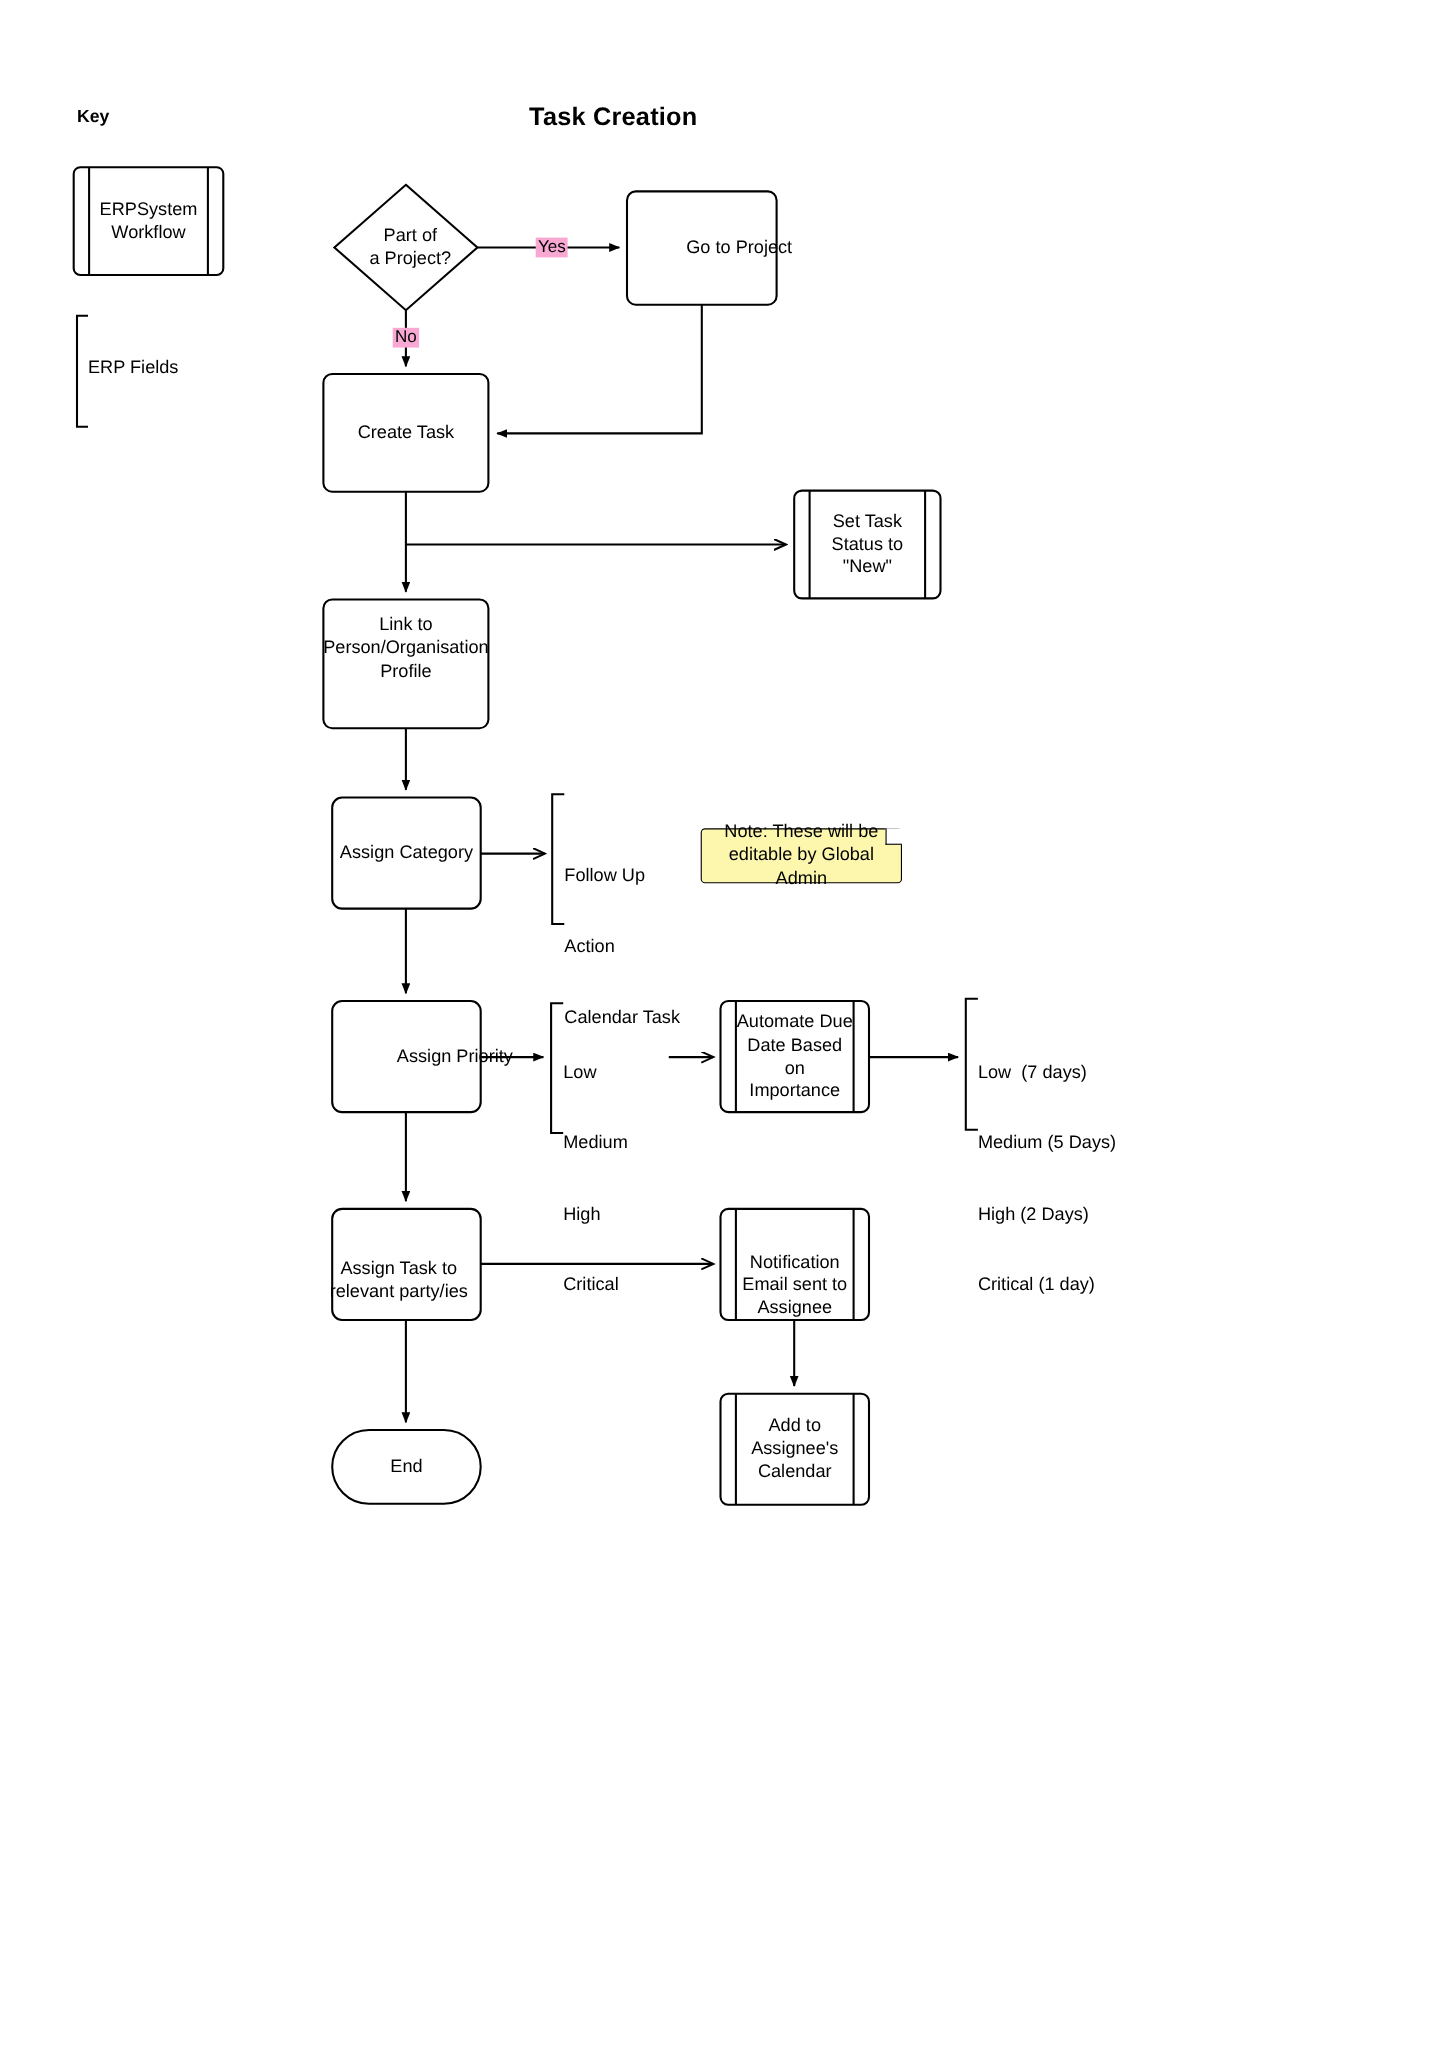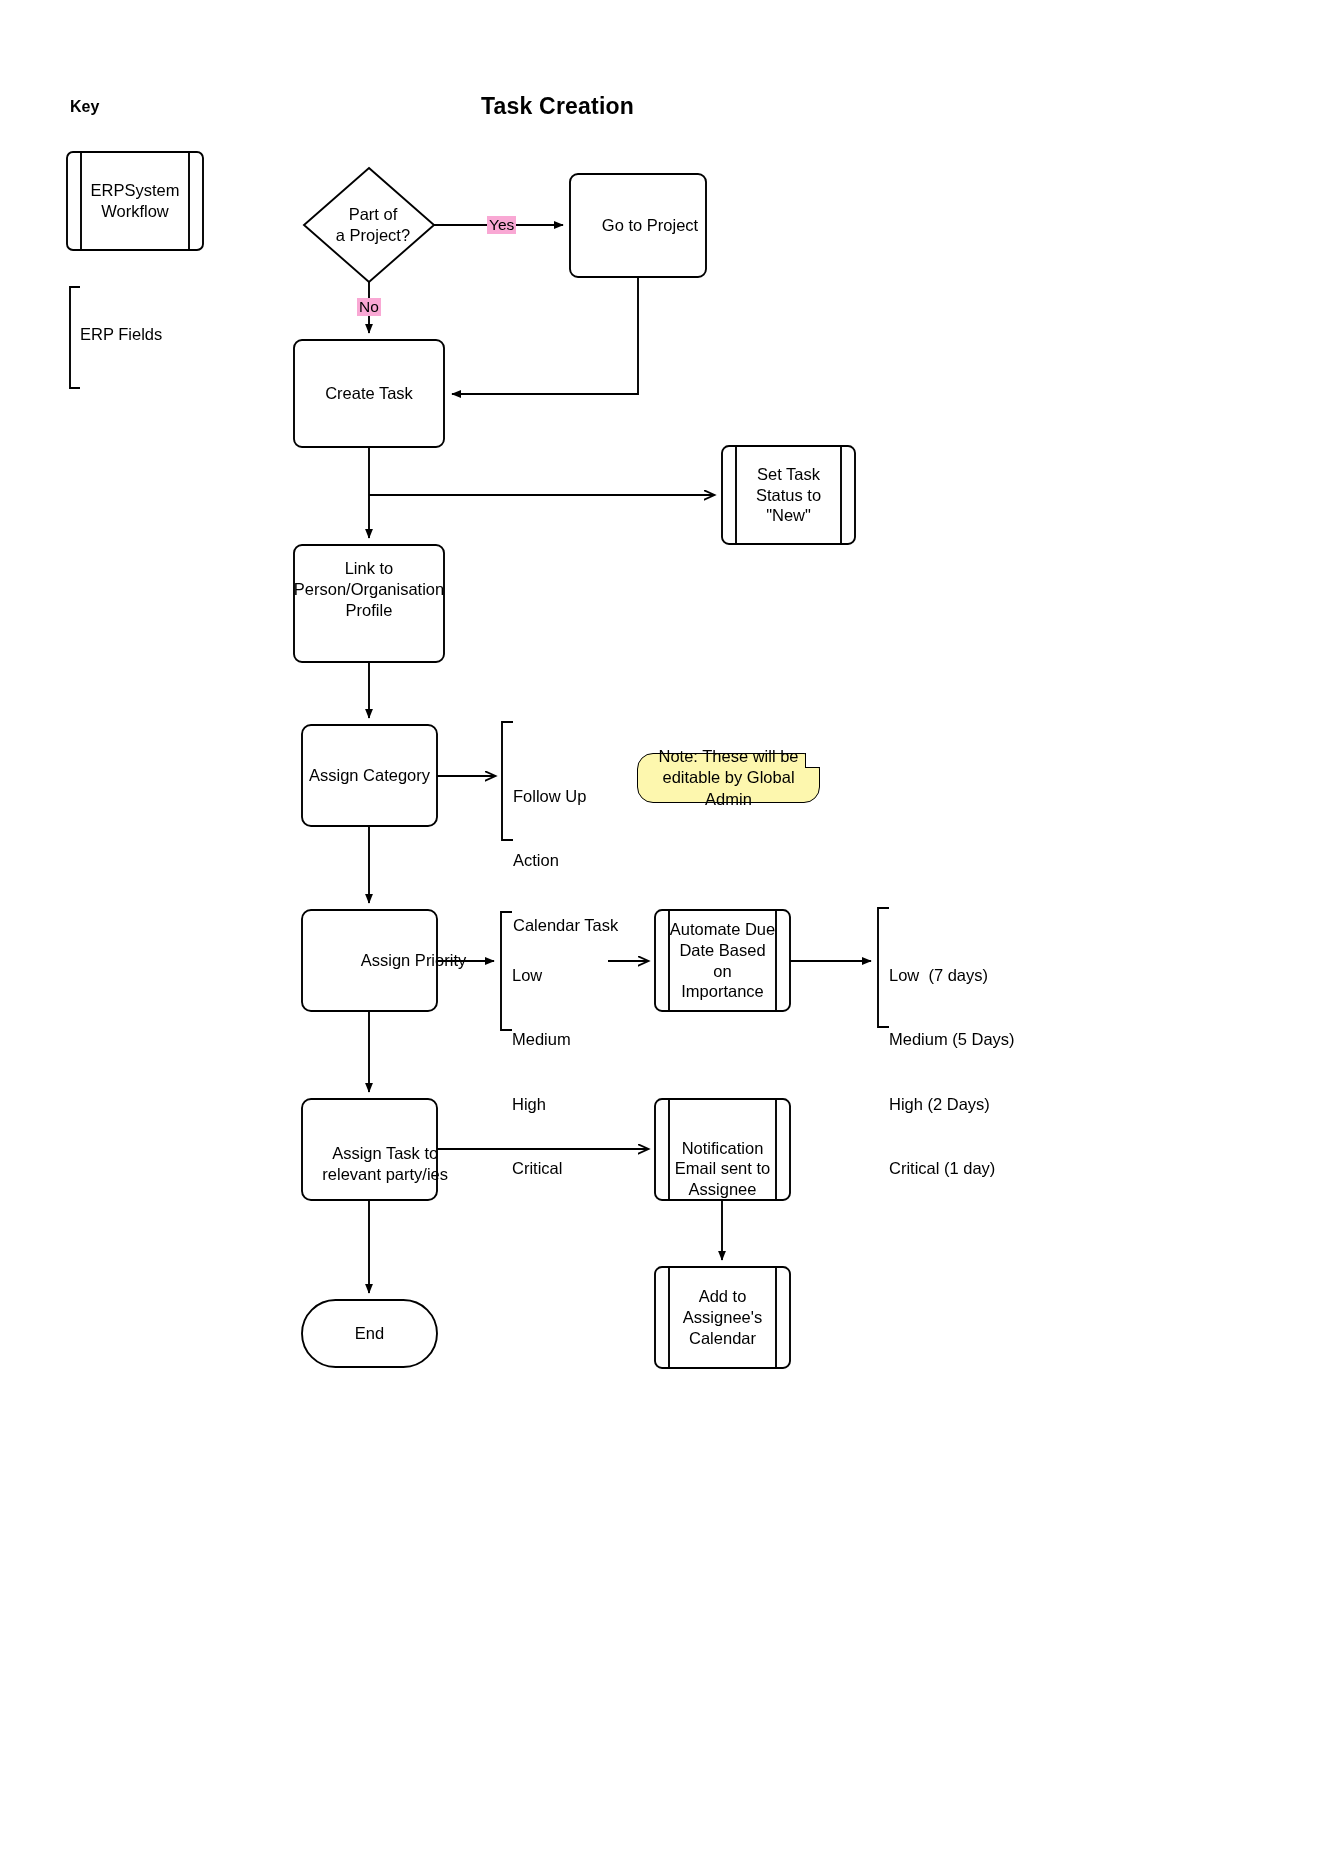--- a/index.html
+++ b/index.html
@@ -17,21 +17,21 @@
   }
   .ltext{
     position:absolute;display:block;text-align:left;line-height:1.30;font-size:16.5px;color:#000;
     white-space:pre;
   }
   .key-title{position:absolute;font-size:16px;font-weight:bold;}
   .diagram-title{position:absolute;font-size:23px;font-weight:bold;letter-spacing:.2px;}
   .edge-label{position:absolute;font-size:15.5px;background:#f9a8d4;padding:0 2px;}
   
   .note{
-    position:absolute;background:#fdf7ae;border:1.6px solid #000;border-radius:16px;
+    position:absolute;background:#fdf7ae;border:1.6px solid #000;border-radius:4px;
     box-sizing:border-box;display:flex;align-items:center;justify-content:center;
     text-align:center;font-size:16.5px;line-height:1.30;
   }
   .note .fold{
     position:absolute;right:-1px;top:-1px;width:14px;height:14px;
     background:#ffffff;border-left:1.6px solid #000;border-bottom:1.6px solid #000;
     transform:none;
   }
   
   #footer{position:absolute;left:0;top:1700px;width:1323px;height:169px;}
@@ -154,21 +154,21 @@
   <div class="ctext" style="left:308px;top:168px;width:130px;height:114px;">
     <span>
       <span>Part of</span><br>
       <span>a Project?</span>
     </span>
   </div>
 
   <div class="edge-label" style="left:487px;top:216px;">Yes</div>
   <div class="edge-label" style="left:357px;top:298px;">No</div>
 
-  <div class="ctext" style="left:570px;top:174px;width:160px;height:103px;">Go to Project</div>
+  <div class="ctext" style="left:570px;top:174px;width:160px;height:103px;padding-left:22px;">Go to Project</div>
 
   <div class="ctext" style="left:294px;top:340px;width:150px;height:107px;">Create Task</div>
 
   <div class="ctext" style="left:736px;top:446px;width:105px;height:98px;">
     <span>
       <span>Set Task</span><br>
       <span>Status to</span><br>
       <span>"New"</span>
     </span>
   </div>
@@ -214,21 +214,21 @@
     </span>
   </div>
 
   <div class="ltext" style="left:889px;top:922px;">
     <div>Low  (7 days)</div>
     <div>Medium (5 Days)</div>
     <div>High (2 Days)</div>
     <div>Critical (1 day)</div>
   </div>
 
-  <div class="ctext" style="left:299px;top:1099px;width:149px;height:130px;justify-content:flex-end;">
+  <div class="ctext" style="left:288px;top:1099px;width:149px;height:130px;">
     <span>
       <span>Assign Task to</span><br>
       <span>relevant party/ies</span>
     </span>
   </div>
 
   <div class="ctext" style="left:669px;top:1099px;width:107px;height:101px;align-items:flex-end;">
     <span>
       <span>Notification</span><br>
       <span>Email sent to</span><br>

